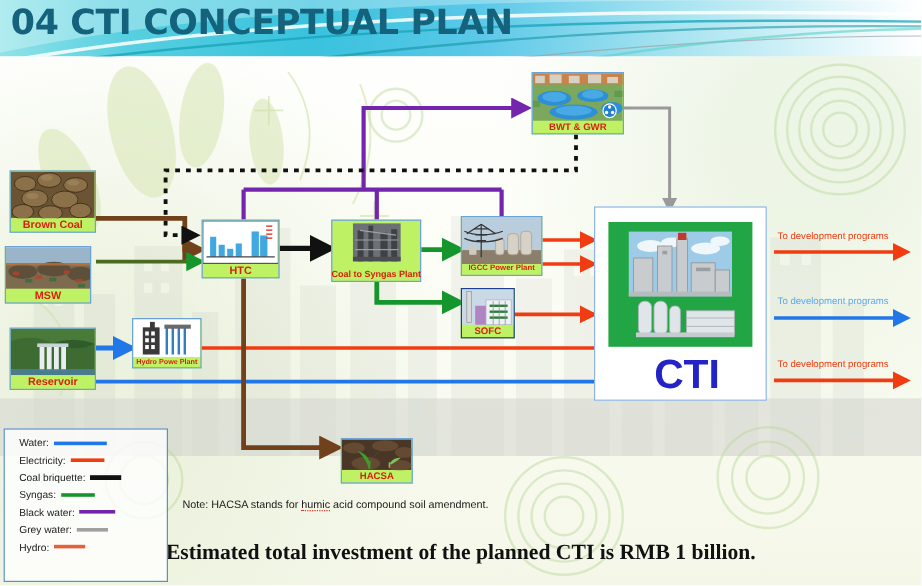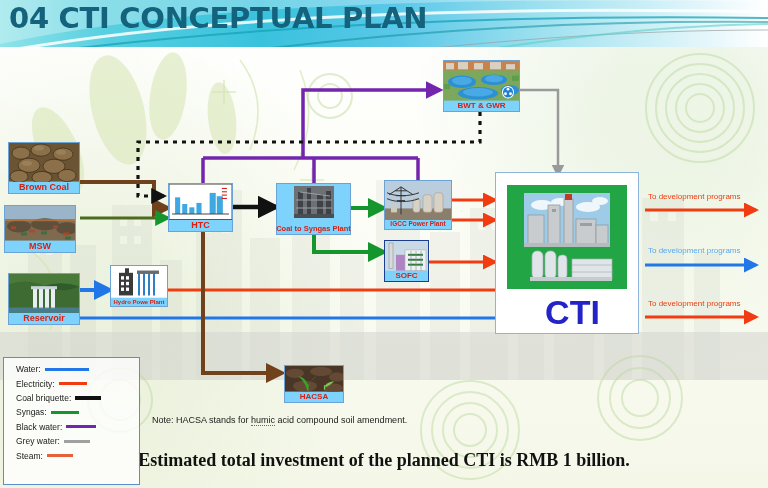--- a/index.html
+++ b/index.html
@@ -26,21 +26,21 @@
   .header-bg{position:absolute;inset:0;background:linear-gradient(90deg,#8fe3e8 0%,#57cfe0 14%,#39c2dd 34%,#5bc8e8 52%,#9ce0ef 70%,#ffffff 100%);}
   .title{
     position:absolute;left:9px;top:1px;
     font-size:29px;font-weight:700;letter-spacing:-.3px;
     color:#15627d;
     font-family:"DejaVu Sans",sans-serif;
     white-space:nowrap;
   }
 
   
-  .node{position:absolute;background:#7dd3fc;border:1px solid #6ba3d6;box-sizing:border-box;
+  .node{position:absolute;background:#bef264;border:1px solid #6ba3d6;box-sizing:border-box;
         display:flex;flex-direction:column;align-items:center;justify-content:center;z-index:6;}
   .node .thumb{width:100%;flex:1 1 auto;overflow:hidden;position:relative;}
   .node .cap{font-size:7px;font-weight:700;color:#d81f12;line-height:1.05;text-align:center;
              padding:1px 1px 1px;white-space:nowrap;}
 
   
   .legend{position:absolute;left:3px;top:357px;width:137px;height:128px;
           background:rgba(255,255,255,.80);border:1px solid #5b8fc9;box-sizing:border-box;
           padding:4px 4px 0 12px;z-index:20;}
   .leg-row{display:flex;align-items:center;height:14.4px;}
@@ -538,21 +538,21 @@
     </div>
     <div class="leg-row">
       <span class="leg-lab">Black water:</span>
       <span class="leg-swatch" style="width:30px;background:#7325ad;"></span>
     </div>
     <div class="leg-row">
       <span class="leg-lab">Grey water:</span>
       <span class="leg-swatch" style="width:26px;background:#a0a0a0;"></span>
     </div>
     <div class="leg-row">
-      <span class="leg-lab">Steam:</span>
+      <span class="leg-lab">Hydro:</span>
       <span class="leg-swatch" style="width:26px;background:#e4613a;"></span>
     </div>
   </div>
 
   <div class="note"><span>Note: HACSA stands for </span><u class="sp">humic</u><span> acid compound soil amendment.</span></div>
 
   <div class="caption">Estimated total investment of the planned CTI  is RMB 1 billion.</div>
 
 </div>
 

